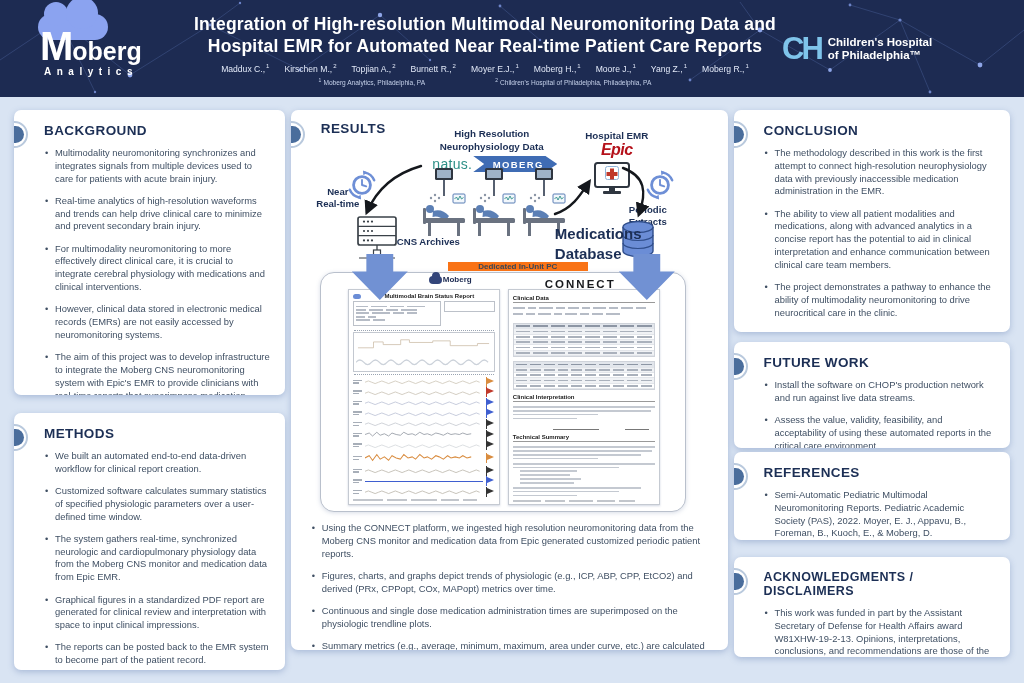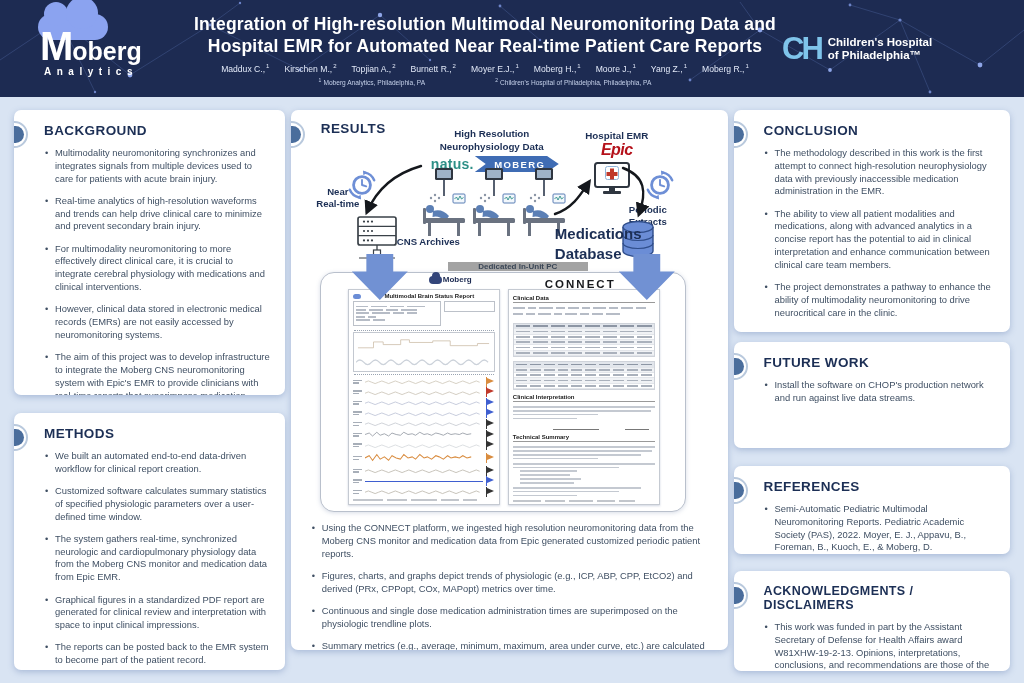--- a/index.html
+++ b/index.html
@@ -45,39 +45,39 @@
   .card{background:var(--card-bg);border-radius:7px;box-shadow:0 2px 6px rgba(80,110,165,.35);position:relative;padding:13px 14px 8px 28px;overflow:hidden}
   .sec-icon{position:absolute;left:-13px;top:11px;width:27px;height:27px;border-radius:50%;background:#fff;border:2px solid #b9c9dd}
   .sec-icon i{position:absolute;left:46%;top:13%;width:46%;height:74%;background:var(--accent-steel);border-radius:0 999px 999px 0}
   .sec-title{margin:0 0 9px 2px;font-size:13.5px;font-weight:700;letter-spacing:.4px;color:var(--section-title)}
   ul.bullets{list-style:none;margin:0;padding:0 0 0 2px}
   ul.bullets li{position:relative;padding-left:11px;margin-bottom:9.5px;font-size:9.4px;line-height:1.36;color:var(--body-text)}
   ul.bullets li:before{content:"•";position:absolute;left:1px;top:0;color:var(--body-text)}
   .card.bg{height:285px;margin-bottom:18px}
   .card.me{height:257px}
   .card.co{height:222px;margin-bottom:10px}
-  .card.fu{height:106px;margin-bottom:18px}
+  .card.fu{height:106px;margin-bottom:4px}
   .card.re{height:88px;margin-bottom:17px}
   .card.ak{height:100px}
   .card.res{height:540px;padding:11px 14px 8px 28px}
 
   
   .diagram{position:absolute;left:14px;top:10px;width:382px;height:398px;font-size:9.6px}
   .diagram .abs{position:absolute}
   .dlab{font-weight:700;color:var(--section-title);white-space:pre-line;line-height:1.3;text-align:center}
   .natusrow{display:flex;align-items:center;gap:1px;justify-content:center}
-  .natus{font-size:14px;font-weight:700;color:var(--natus-teal);letter-spacing:.3px}
+  .natus{font-size:14px;font-weight:400;color:var(--natus-teal);letter-spacing:.3px}
   .banner{width:84px;height:16px;background:var(--banner-blue);display:flex;align-items:center;justify-content:center;
     clip-path:polygon(0 0,86% 0,100% 50%,86% 100%,0 100%,13% 50%)}
   .banner span{color:#fff;font-size:9.5px;font-weight:700;letter-spacing:1.4px;margin-left:6px}
   .epictxt{font-size:16px;font-weight:800;font-style:italic;color:var(--epic-red);letter-spacing:-.5px}
   .bigarrow{width:56px;height:46px;background:var(--arrow-blue);z-index:3;
     clip-path:polygon(26% 0,74% 0,74% 38%,100% 38%,50% 100%,0 38%,26% 38%)}
   .pcbox{left:15px;top:152px;width:366px;height:240px;background:#fff;border:1.5px solid #b9c0cc;border-radius:14px;box-shadow:0 1px 4px rgba(100,120,160,.25);z-index:2}
-  .pclabel{left:143px;top:142px;width:140px;text-align:center;background:#a3a3a3;font-size:8px;font-weight:600;color:#3a4656;z-index:4;padding:0 2px}
+  .pclabel{left:143px;top:142px;width:140px;text-align:center;background:#f97316;font-size:8px;font-weight:600;color:#3a4656;z-index:4;padding:0 2px}
   .connect{position:absolute;left:224px;top:5px;font-size:11.5px;font-weight:800;letter-spacing:2px;color:#17191d}
   .minimob{position:absolute;left:108px;top:2px;display:flex;align-items:flex-end;gap:1px}
   .minimob .c{width:13px;height:8px;background:#33457a;border-radius:5px;position:relative}
   .minimob .c:before{content:"";position:absolute;left:3px;top:-4px;width:8px;height:8px;border-radius:50%;background:#33457a}
   .minimob .t{font-size:8px;font-weight:700;color:#1d2b52}
 
   
   .page{position:absolute;top:16px;width:152px;height:216px;background:#fff;border:1px solid #c5cad2;box-shadow:0 1px 2px rgba(100,120,160,.3);padding:3px 4px;display:flex;flex-direction:column;overflow:hidden}
   .p1{left:27px}.p2{left:187px}
   .p1title{display:flex;align-items:center;gap:3px;margin-bottom:2px}
@@ -747,20 +747,21 @@
         </ul>
       </section>
 
       <section class="card fu">
         <div class="sec-icon">
             <i></i>
           </div>
         <h2 class="sec-title">FUTURE WORK</h2>
         <ul class="bullets">
           <li>Install the software on CHOP's production network and run against live data streams.</li>
+          <li>Assess the value, validity, feasibility, and acceptability of using these automated reports in the critical care environment.</li>
         </ul>
       </section>
 
       <section class="card re">
         <div class="sec-icon">
             <i></i>
           </div>
         <h2 class="sec-title">REFERENCES</h2>
         <ul class="bullets">
           <li>Semi-Automatic Pediatric Multimodal Neuromonitoring Reports. Pediatric Academic Society (PAS), 2022. Moyer, E. J., Appavu, B., Foreman, B., Kuoch, E., &amp; Moberg, D.</li>

